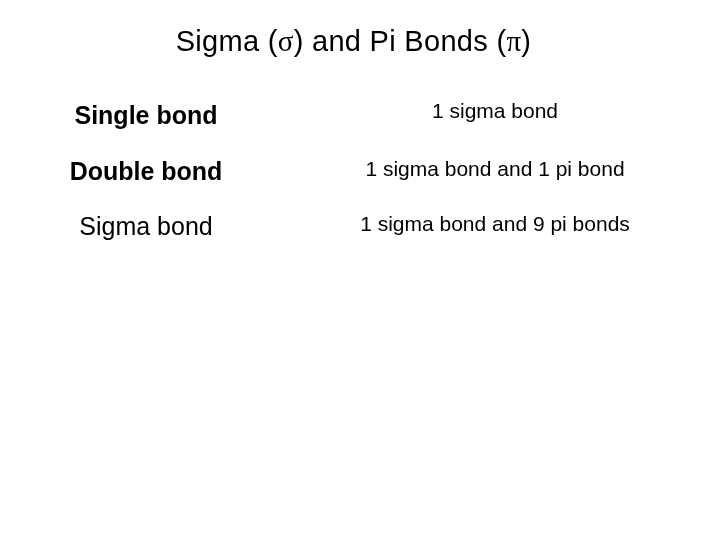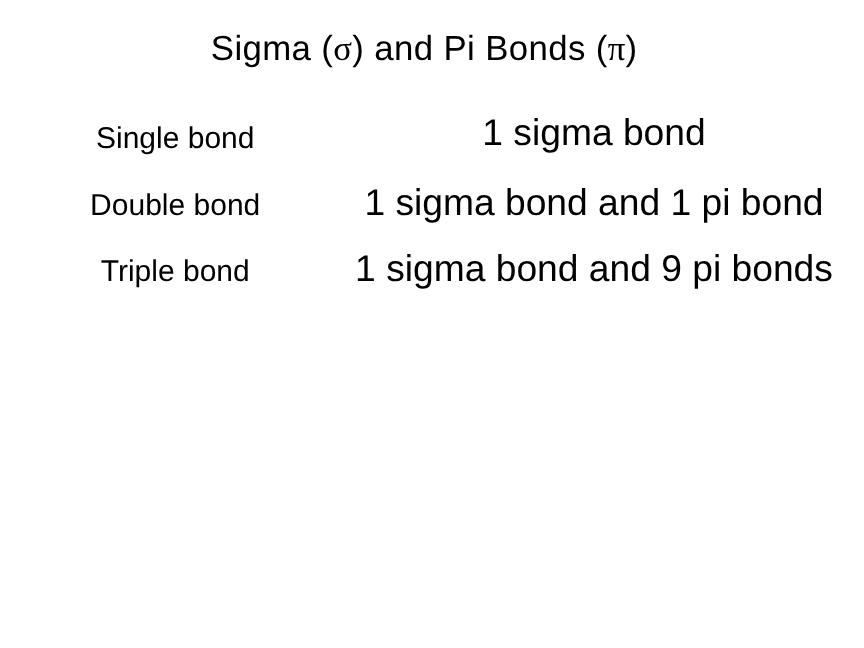--- a/index.html
+++ b/index.html
@@ -37,27 +37,27 @@
     text-align: center;
     font-size: 25px;
     line-height: 30px;
     white-space: nowrap;
   }
   .bond-desc {
     position: absolute;
     left: 288px;
     width: 414px;
     text-align: center;
-    font-size: 31px;
+    font-size: 21px;
     line-height: 30px;
     white-space: nowrap;
   }
-  .row1 .bond-label { top: 100px; }
+  .row1 .bond-label { top: 100px; font-weight: bold; }
   .row1 .bond-desc  { top: 96px;  }
-  .row2 .bond-label { top: 156px; }
+  .row2 .bond-label { top: 156px; font-weight: bold; }
   .row2 .bond-desc  { top: 154px; }
   .row3 .bond-label { top: 211px; }
   .row3 .bond-desc  { top: 209px; }
   .page-number {
     position: absolute;
     left: 646px;
     top: 494px;
     font-family: Liberation Mono, monospace;
     font-size: 14px;
     line-height: 16px;
@@ -74,19 +74,19 @@
     <div class="bond-label">Single bond</div>
     <div class="bond-desc">1 sigma bond</div>
   </div>
 
   <div class="row2">
     <div class="bond-label">Double bond</div>
     <div class="bond-desc">1 sigma bond and 1 pi bond</div>
   </div>
 
   <div class="row3">
-    <div class="bond-label">Triple bond</div>
+    <div class="bond-label">Sigma bond</div>
     <div class="bond-desc">1 sigma bond and 9 pi bonds</div>
   </div>
 
   <div class="page-number">67</div>
 
 </div>
 
 </body></html>

